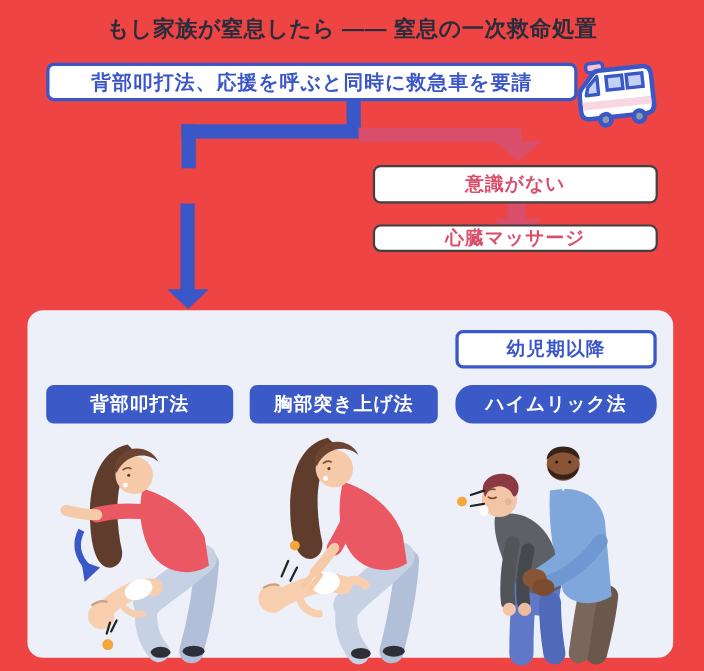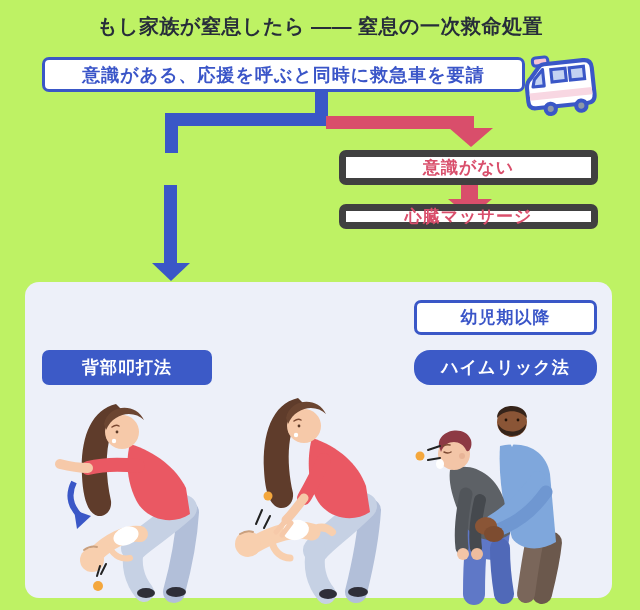--- a/index.html
+++ b/index.html
@@ -1,23 +1,23 @@
 <!DOCTYPE html>
 <html><head>
 <meta charset="utf-8">
 <style>
   html,body{margin:0;padding:0;background:#ffffff;}
   body{font-family:"Liberation Sans","DejaVu Sans",sans-serif;}
-  #stage{position:relative;width:640px;height:610px;background:#bef264;overflow:hidden;}
+  #stage{position:relative;width:640px;height:610px;background:#ef4444;overflow:hidden;}
   .title{position:absolute;left:0;top:13px;width:640px;text-align:center;
          font-size:20px;font-weight:bold;color:#272d3a;letter-spacing:.5px;}
   .box{position:absolute;box-sizing:border-box;display:flex;align-items:center;justify-content:center;
        background:#ffffff;border-radius:7px;font-weight:bold;font-size:17px;letter-spacing:1px;}
   .b-blue{border:3px solid #3a57c7;color:#3a55c8;}
-  .b-red{border:7px solid #404040;color:#d94e6b;}
+  .b-red{border:2px solid #404040;color:#d94e6b;}
   .badge{position:absolute;box-sizing:border-box;display:flex;align-items:center;justify-content:center;
          background:#3c5ac7;color:#ffffff;border-radius:7px;font-weight:bold;font-size:17px;letter-spacing:1px;}
   .conn{position:absolute;}
   .c-blue{background:#3a57c7;}
   .c-red{background:#d94e6b;}
   .head{position:absolute;width:0;height:0;}
   .head-blue{border-left:19px solid transparent;border-right:19px solid transparent;border-top:18px solid #3a57c7;}
   .head-red{border-left:22px solid transparent;border-right:22px solid transparent;border-top:19px solid #d94e6b;}
   .panel{position:absolute;left:25px;top:282px;width:587px;height:316px;background:#edf0f9;border-radius:14px;}
   svg{position:absolute;overflow:visible;}
@@ -35,21 +35,21 @@
     <div class="conn c-blue" style="left:165px;top:113px;width:13px;height:40px;"></div>
     <div class="conn c-red" style="left:326px;top:116px;width:148px;height:13px;"></div>
     <div class="head head-red" style="left:449px;top:128px;"></div>
     <div class="conn c-blue" style="left:164px;top:185px;width:13px;height:79px;"></div>
     <div class="head head-blue" style="left:152px;top:263px;"></div>
     <div class="conn c-red" style="left:461px;top:185px;width:17px;height:15px;"></div>
     <div class="head head-red" style="left:448px;top:199px;"></div>
   </div>
 
   <div class="box b-blue" style="left:42px;top:57px;width:483px;height:35px;font-size:18px;">
-    <span>意識がある、応援を呼ぶと同時に救急車を要請</span>
+    <span>背部叩打法、応援を呼ぶと同時に救急車を要請</span>
   </div>
 
   <svg style="left:522px;top:52px;transform:rotate(-6deg);" width="82" height="72" viewBox="0 0 80 66">
     <rect x="13" y="1" width="15" height="8" rx="3" fill="#f5c3d4" stroke="#3a57c7" stroke-width="3"></rect>
     <path d="M24,8 L62,8 Q70,8 70,16 L70,42 Q70,50 62,50 L12,50 Q5,50 5,43 L5,30 Q5,24 10,20 L18,11 Q20,8 24,8 Z" fill="#ffffff" stroke="#3a57c7" stroke-width="4" stroke-linejoin="round"></path>
     <path d="M22,13 L13,22 L11,29 L22,29 Z" fill="#c3d2f2" stroke="#3a57c7" stroke-width="3" stroke-linejoin="round"></path>
     <rect x="30" y="14" width="14" height="12" fill="#c3d2f2" stroke="#3a57c7" stroke-width="3"></rect>
     <rect x="48" y="14" width="14" height="12" fill="#c3d2f2" stroke="#3a57c7" stroke-width="3"></rect>
     <rect x="7" y="35" width="61" height="7" fill="#f8d7e2"></rect>
     <circle cx="26" cy="52" r="7" fill="#3a57c7"></circle>
@@ -66,20 +66,23 @@
   </div>
 
   <div class="panel"></div>
 
   <div class="box b-blue" style="left:414px;top:300px;width:183px;height:35px;">
     <span>幼児期以降</span>
   </div>
 
   <div class="badge" style="left:42px;top:350px;width:170px;height:35px;">
     <span>背部叩打法</span>
+  </div>
+  <div class="badge" style="left:227px;top:350px;width:171px;height:35px;">
+    <span>胸部突き上げ法</span>
   </div>
   <div class="badge" style="left:414px;top:350px;width:183px;height:35px;border-radius:16px;">
     <span>ハイムリック法</span>
   </div>
 
   <svg style="left:38px;top:396px;" width="178" height="202" viewBox="0 0 178 202">
     <path d="M150,116 C148,148 142,174 136,196" stroke="#b2bfd9" stroke-width="22" fill="none" stroke-linecap="round"></path>
     <path d="M146,112 C124,132 106,142 96,152" stroke="#c6d1e4" stroke-width="26" fill="none" stroke-linecap="round"></path>
     <path d="M96,152 C92,172 98,186 106,196" stroke="#c6d1e4" stroke-width="20" fill="none" stroke-linecap="round"></path>
     <ellipse cx="138" cy="196" rx="10" ry="5" fill="#2e2e38"></ellipse>

